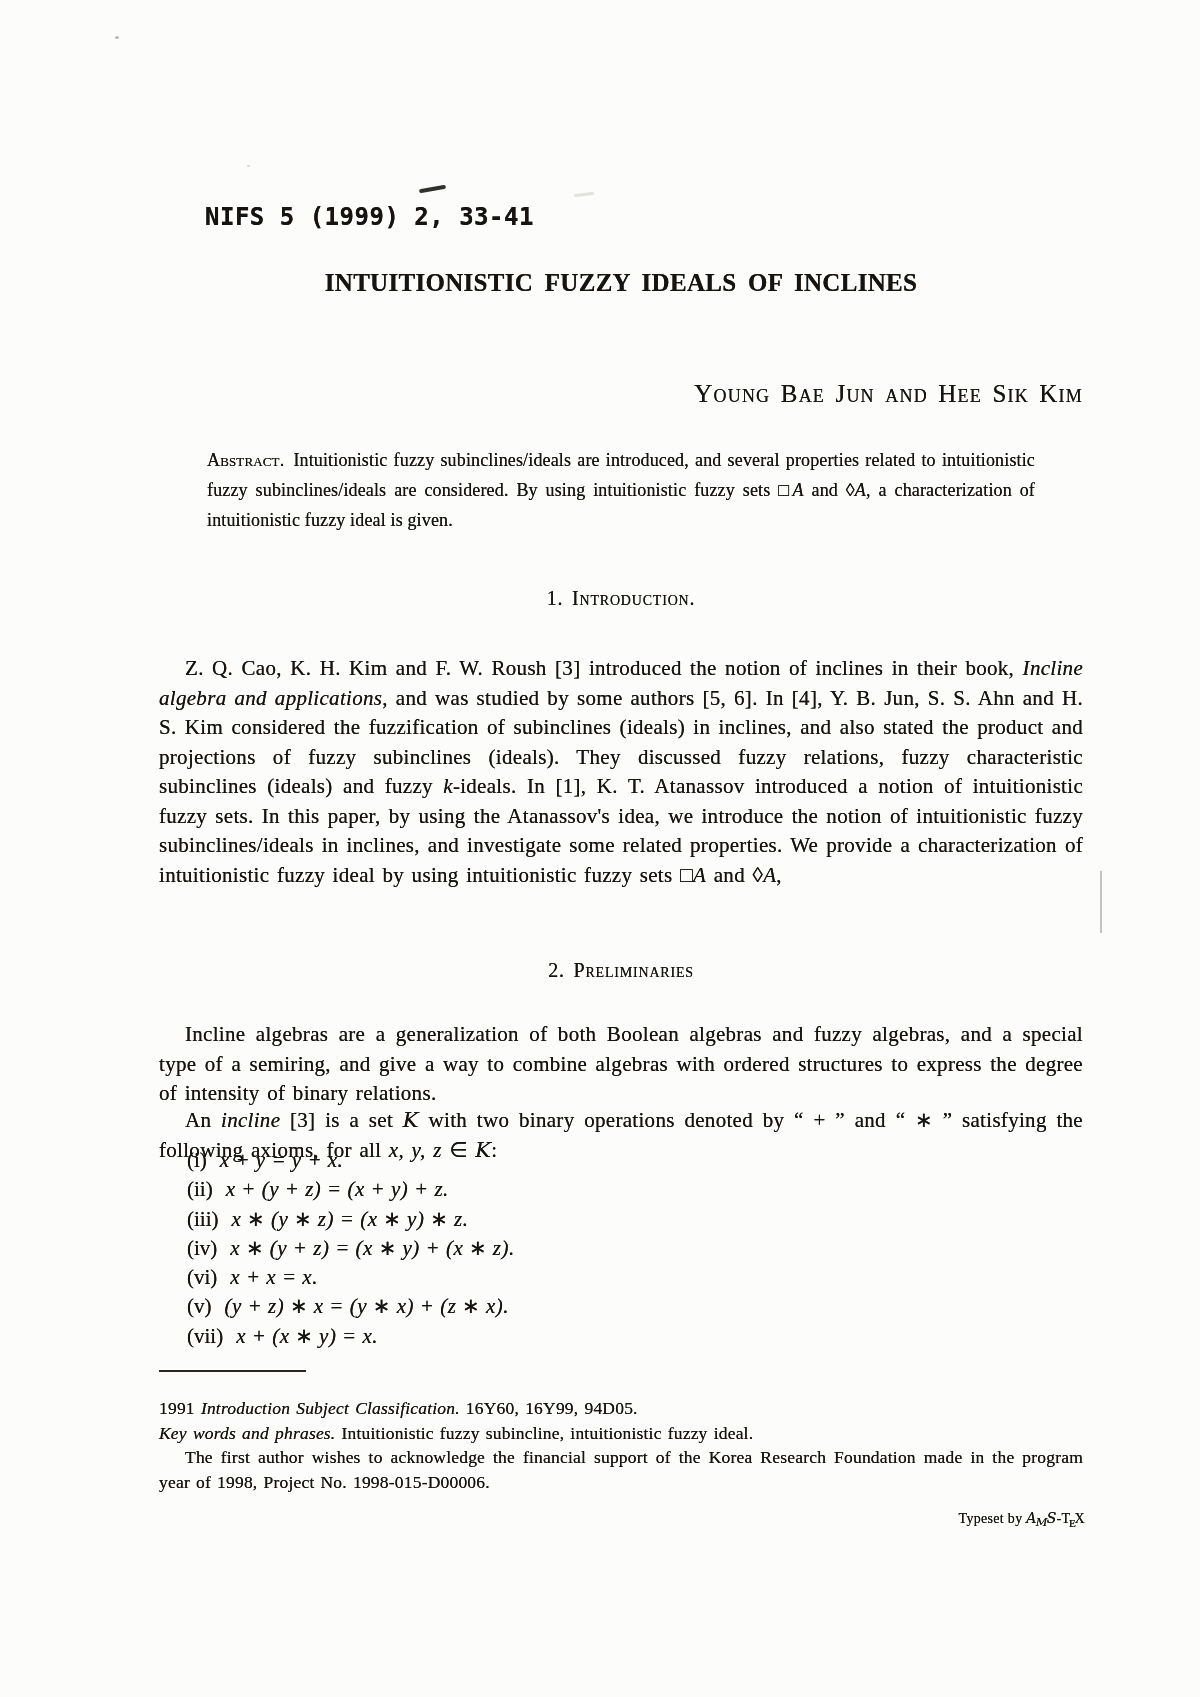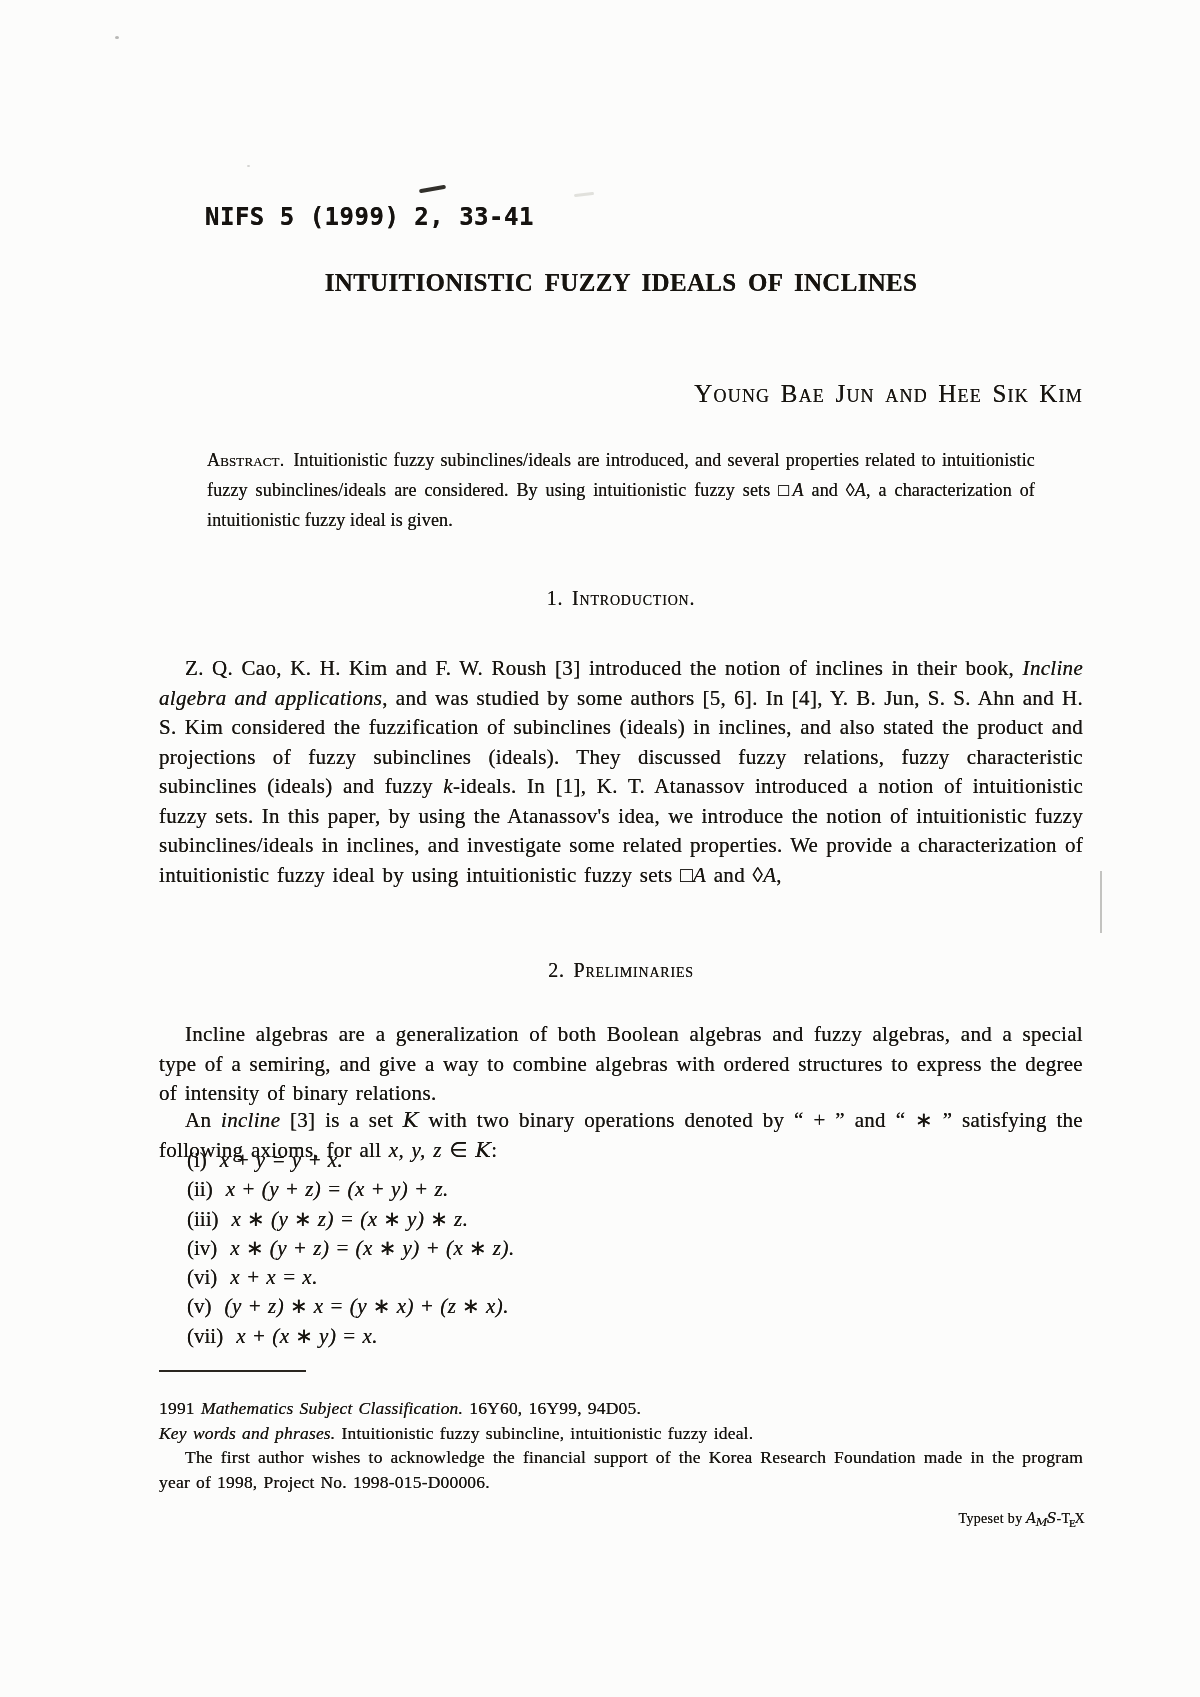--- a/index.html
+++ b/index.html
@@ -127,19 +127,19 @@
     <div class="axiom-row"><span class="axiom-label">(i)</span><span class="formula">x + y = y + x.</span></div>
     <div class="axiom-row"><span class="axiom-label">(ii)</span><span class="formula">x + (y + z) = (x + y) + z.</span></div>
     <div class="axiom-row"><span class="axiom-label">(iii)</span><span class="formula">x ∗ (y ∗ z) = (x ∗ y) ∗ z.</span></div>
     <div class="axiom-row"><span class="axiom-label">(iv)</span><span class="formula">x ∗ (y + z) = (x ∗ y) + (x ∗ z).</span></div>
     <div class="axiom-row"><span class="axiom-label">(vi)</span><span class="formula">x + x = x.</span></div>
     <div class="axiom-row"><span class="axiom-label">(v)</span><span class="formula">(y + z) ∗ x = (y ∗ x) + (z ∗ x).</span></div>
     <div class="axiom-row"><span class="axiom-label">(vii)</span><span class="formula">x + (x ∗ y) = x.</span></div>
   </div>
 
   <div class="fn-rule"></div>
-  <p class="footnote fn-msc"><span>1991 </span><span class="it">Mathematics Subject Classification.</span><span> 16Y60, 16Y99, 94D05.</span></p>
+  <p class="footnote fn-msc"><span>1991 </span><span class="it">Introduction Subject Classification.</span><span> 16Y60, 16Y99, 94D05.</span></p>
   <p class="footnote fn-kw"><span class="it">Key words and phrases.</span><span> Intuitionistic fuzzy subincline, intuitionistic fuzzy ideal.</span></p>
   <p class="footnote fn-ack">The first author wishes to acknowledge the financial support of the Korea Research Foundation made in the program year of 1998, Project No. 1998-015-D00006.</p>
 
   <div class="colophon"><span>Typeset by </span><span class="ams">A</span><span class="ams ams-m">M</span><span class="ams">S</span><span>-T</span><span class="tex-e">E</span><span>X</span></div>
 
 </div>
 
 </body></html>

